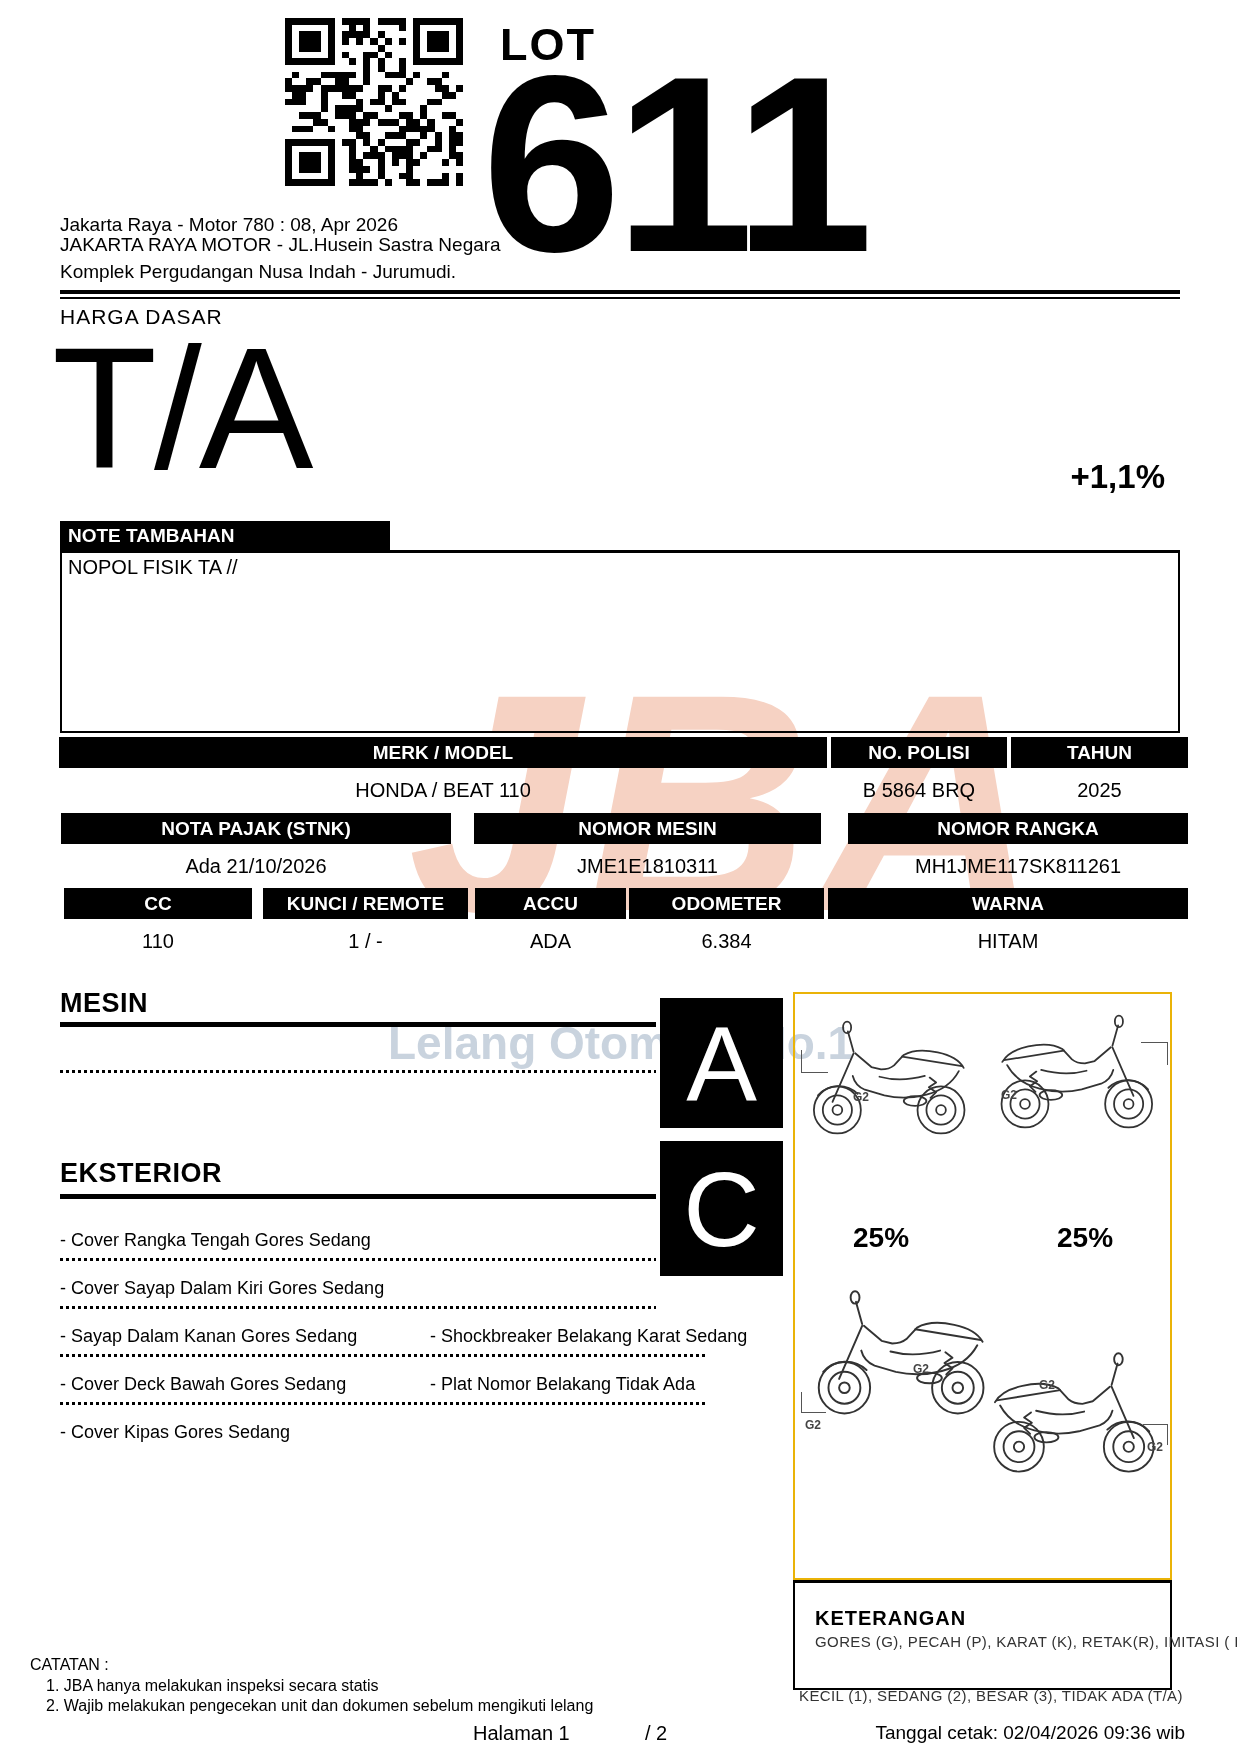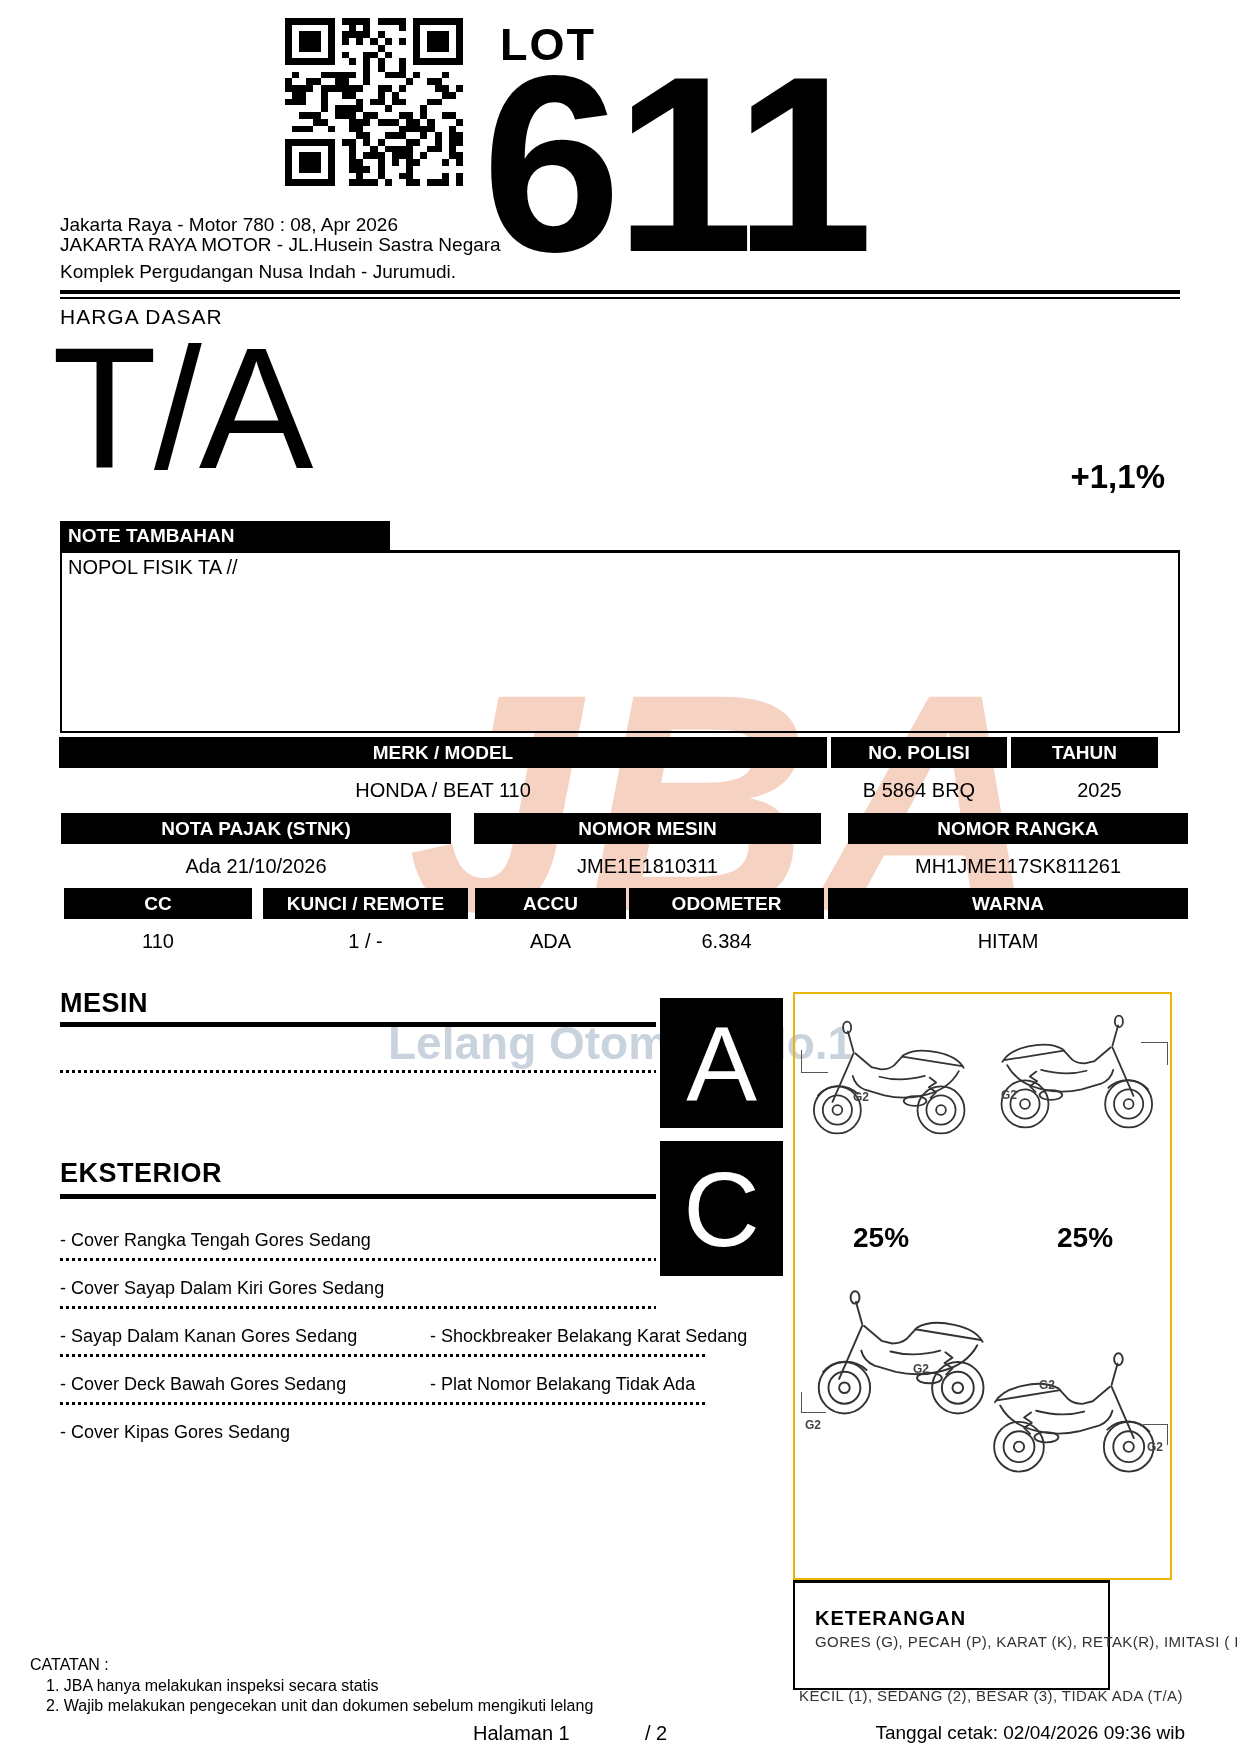--- a/index.html
+++ b/index.html
@@ -375,21 +375,21 @@
   <div class="abs harga-value" style="left:52px;top:322px;">T/A</div>
   <div class="abs pct" style="left:1035px;top:458px;width:130px;">+1,1%</div>
 
   <div class="abs note-tab" style="left:60px;top:521px;width:330px;">NOTE TAMBAHAN</div>
   <div class="abs note-box" style="left:60px;top:550px;width:1120px;height:183px;">
     <div class="note-text">NOPOL FISIK TA //</div>
   </div>
 
   <div class="hdr-cell" style="left:59px;top:737px;width:768px;">MERK / MODEL</div>
   <div class="hdr-cell" style="left:831px;top:737px;width:176px;">NO. POLISI</div>
-  <div class="hdr-cell" style="left:1011px;top:737px;width:147px;">TAHUN</div>
+  <div class="hdr-cell" style="left:1011px;top:737px;width:177px;">TAHUN</div>
   <div class="val" style="left:59px;top:779px;width:768px;">HONDA / BEAT 110</div>
   <div class="val" style="left:831px;top:779px;width:176px;">B 5864 BRQ</div>
   <div class="val" style="left:1011px;top:779px;width:177px;">2025</div>
 
   <div class="hdr-cell" style="left:61px;top:813px;width:390px;">NOTA PAJAK (STNK)</div>
   <div class="hdr-cell" style="left:474px;top:813px;width:347px;">NOMOR MESIN</div>
   <div class="hdr-cell" style="left:848px;top:813px;width:340px;">NOMOR RANGKA</div>
   <div class="val" style="left:61px;top:855px;width:390px;">Ada 21/10/2026</div>
   <div class="val" style="left:474px;top:855px;width:347px;">JME1E1810311</div>
   <div class="val" style="left:848px;top:855px;width:340px;">MH1JME117SK811261</div>
@@ -480,21 +480,21 @@
     <div class="abs g2" style="left:206px;top:94px;">G2</div>
     <div class="abs g2" style="left:118px;top:368px;">G2</div>
     <div class="abs g2" style="left:244px;top:384px;">G2</div>
     <div class="abs g2" style="left:10px;top:424px;">G2</div>
     <div class="abs g2" style="left:352px;top:446px;">G2</div>
 
     <div class="abs pct-label" style="left:58px;top:228px;">25%</div>
     <div class="abs pct-label" style="left:262px;top:228px;">25%</div>
   </div>
 
-  <div class="abs ket-box" style="left:793px;top:1580px;width:317px;height:110px;">
+  <div class="abs ket-box" style="left:793px;top:1580px;width:379px;height:110px;">
     <div class="abs ket-title" style="left:20px;top:24px;">KETERANGAN</div>
     <div class="abs ket-line" style="left:20px;top:50px;">GORES (G), PECAH (P), KARAT (K), RETAK(R), IMITASI ( IM )</div>
     <div class="abs ket-line" style="left:4px;top:72px;margin-top:32px;">KECIL (1), SEDANG (2), BESAR (3), TIDAK ADA (T/A)</div>
   </div>
 
   <div class="abs catatan" style="left:30px;top:1656px;">CATATAN :</div>
   <div class="abs catatan" style="left:46px;top:1677px;">1. JBA hanya melakukan inspeksi secara statis</div>
   <div class="abs catatan" style="left:46px;top:1697px;">2. Wajib melakukan pengecekan unit dan dokumen sebelum mengikuti lelang</div>
 
   <div class="abs page-num" style="left:473px;top:1722px;">Halaman 1</div>

